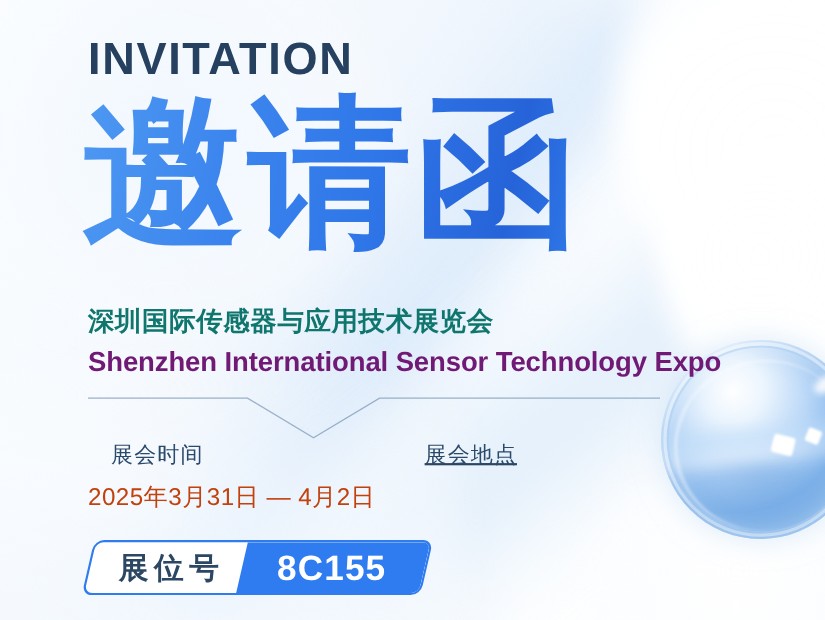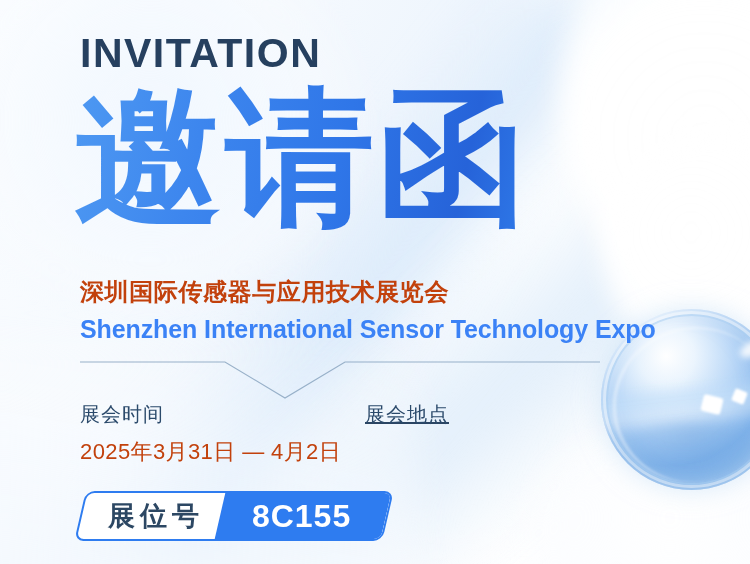--- a/index.html
+++ b/index.html
@@ -269,31 +269,31 @@
     -webkit-text-fill-color: transparent;
     text-shadow: none;
   }
 
   .subtitle-cn {
     position: absolute;
     left: 80px;
     top: 276px;
     font-size: 24px;
     font-weight: 700;
-    color: #c2410c;
+    color: #0f766e;
     letter-spacing: 0.6px;
     white-space: nowrap;
   }
   .subtitle-en {
     position: absolute;
     left: 80px;
     top: 315px;
     font-size: 25px;
     font-weight: 700;
-    color: #3b82f6;
+    color: #701a75;
     letter-spacing: -0.1px;
     white-space: nowrap;
   }
 
   
   .divider {
     position: absolute;
     left: 60px;
     top: 352px;
     width: 560px;
@@ -310,20 +310,21 @@
   }
   .info-time  { left: 80px; }
   .info-place { left: 365px; text-decoration: underline; }
   .info-label {
     font-weight: 400;
     font-size: 20px;
     color: #2b4a6b;
     display: block;
     margin-bottom: 17px;
     letter-spacing: 1px;
+    margin-left: 21px;
   }
   .info-value {
     display: block;
     font-size: 22px;
     font-weight: 400;
     color: #c2410c;
     letter-spacing: 0.4px;
   }
 
   

